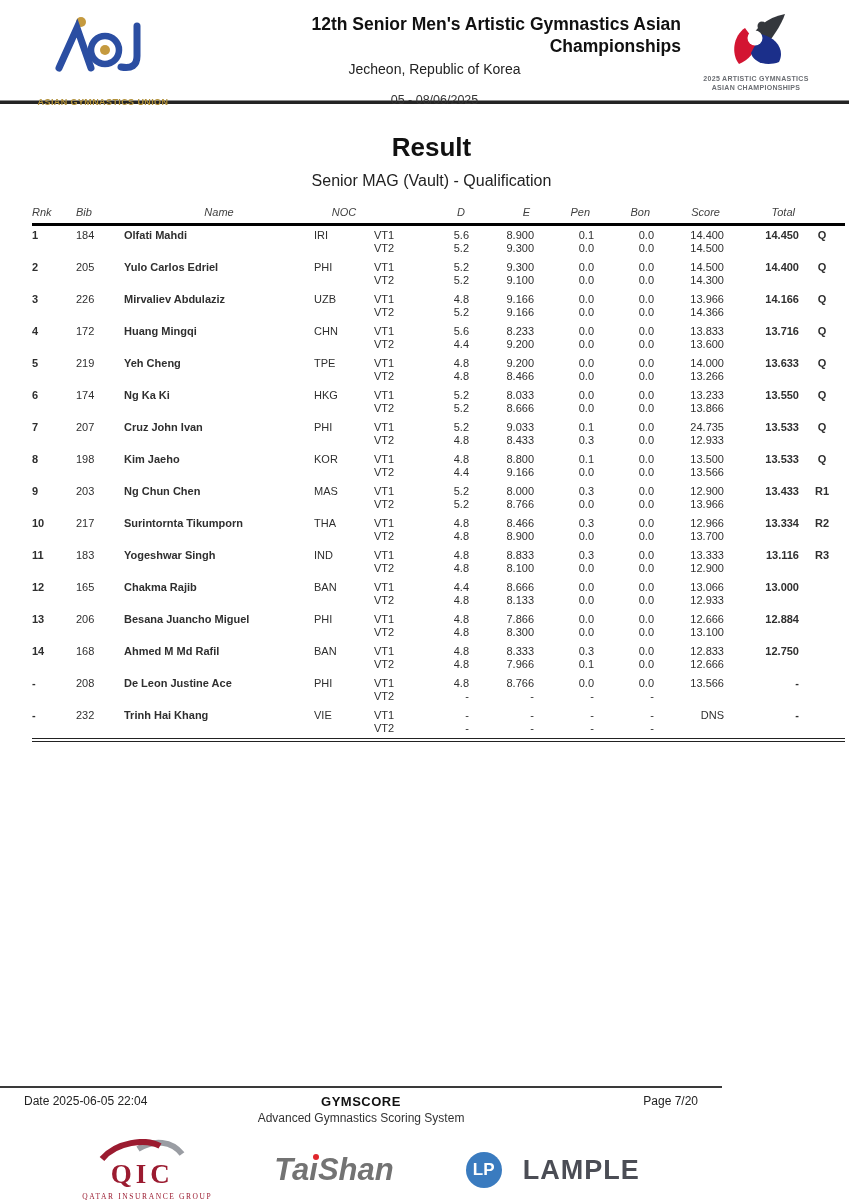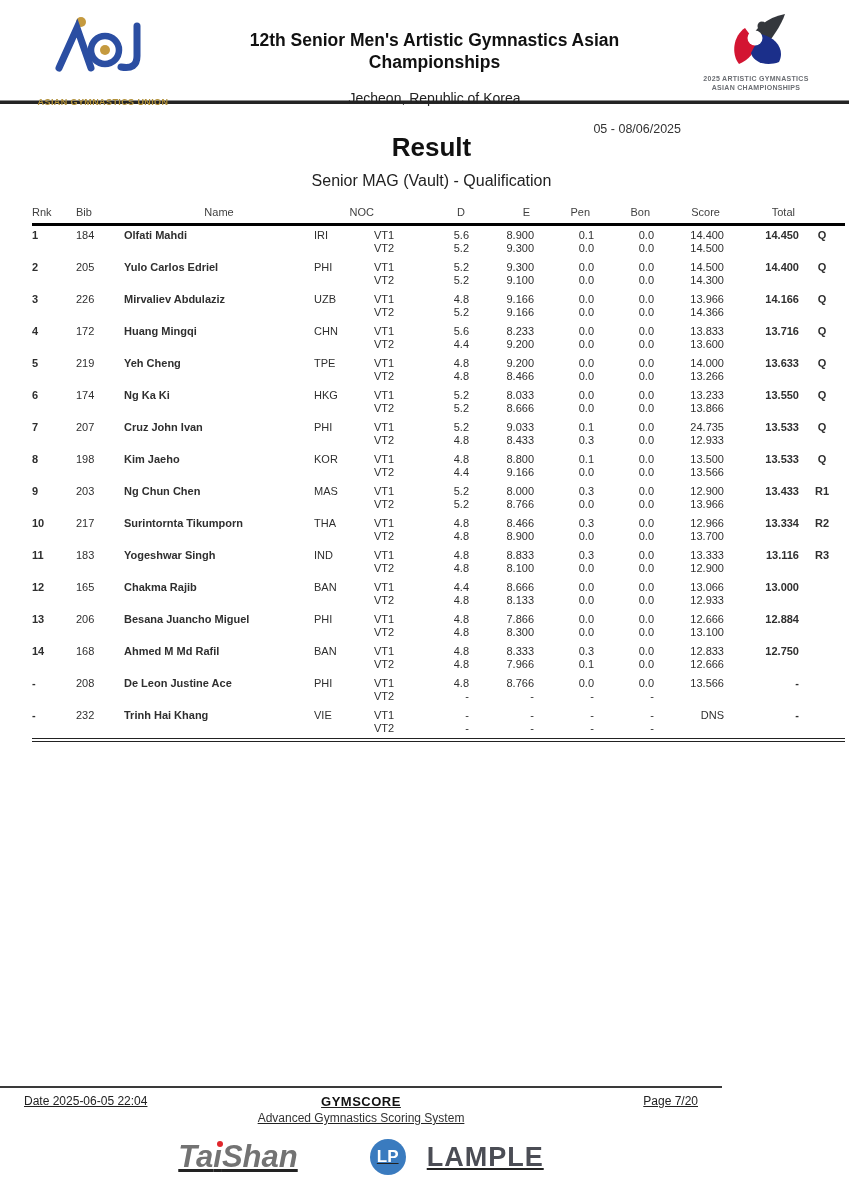--- a/index.html
+++ b/index.html
@@ -8,53 +8,53 @@
   .page {
     position:relative; width:849px; height:1200px; margin:0 auto;
     background:#ffffff; overflow:hidden; color:#222;
   }
 
   
   .hdr { display:flex; align-items:flex-start; padding:10px 18px 0 18px; height:100px; }
   .hdr-left { width:170px; text-align:center; padding-top:4px; }
   .agu-caption { font-size:9px; font-weight:bold; color:#b2913a; letter-spacing:.4px; margin-top:19px; white-space:nowrap; }
   .hdr-center { flex:1; text-align:center; padding-top:4px; }
-  .evt-title { font-size:17.5px; font-weight:bold; color:#111; margin:16px; line-height:1.25; }
+  .evt-title { font-size:17.5px; font-weight:bold; color:#111; margin:0; line-height:1.25;text-align:right; }
   .evt-loc { font-size:14px; color:#222; margin-top:3px; }
-  .evt-dates { font-size:12.5px; color:#333; margin-top:16px;text-align:right; }
+  .evt-dates { font-size:12.5px; color:#333; margin-top:16px; }
   .hdr-right { width:150px; text-align:center; padding-top:2px; }
   .champ-caption { font-size:7px; font-weight:bold; color:#6b6e73; letter-spacing:.3px; line-height:1.35; margin-top:2px; }
   .top-rule { height:4px; background:#242424; border-top:1px solid #8d8d8d; }
 
   
   .main { padding-top:28px;padding-left:14px; }
   .result-title { text-align:center; font-size:26px; font-weight:bold; color:#111; margin:0; }
   .result-subtitle { text-align:center; font-size:16px; color:#222; margin-top:9px; }
 
   
   table.results { table-layout:fixed; width:813px; margin:16px 0 0 18px; border-collapse:collapse; border-bottom:4px double #222; }
-  table.results th { font-size:11px; font-weight:normal; color:#3f3f3f; padding:0 0 5px 0; border-bottom:3px solid #000; }
+  table.results th { font-size:11px; font-weight:normal; color:#3f3f3f; padding:0 0 5px 0; border-bottom:3px solid #000;font-style:italic; }
   table.results td { font-size:11px; line-height:13px; color:#2f2f2f; padding:0; vertical-align:top; }
   tr.vt1 td { padding-top:3px; }
   tr.vt2 td { padding-bottom:3px; } .ar { text-align:right; padding-right:4px !important; }
   td.rnk { padding-left:10px; font-weight:bold; color:#111; }
   th.h-rnk { text-align:left; padding-left:10px; }
   td.bib { padding-left:14px; color:#333; }
   th.h-bib { text-align:left; padding-left:14px; }
   td.name { padding-left:5px; font-weight:bold; color:#111; }
   th.h-name { text-align:center; padding-left:5px; }
   td.noc { padding-left:6px; color:#333; }
-  th.h-noc { text-align:right; padding-left:6px; }
+  th.h-noc { text-align:center; padding-left:6px; }
   td.vt { padding-left:12px; color:#333; }
   td.num { text-align:right; padding-right:4px; }
   td.total { text-align:right; padding-right:4px; font-weight:bold; color:#111; font-size:11.5px; }
   td.qual { text-align:center; font-weight:bold; color:#111; }
 
   
-  .footer { position:absolute; top:1086px; left:0; width:722px; border-top:2px solid #3a3a3a;text-decoration:underline; }
+  .footer { position:absolute; top:1086px; left:0; width:722px; border-top:2px solid #3a3a3a; }
   .foot-meta { display:flex; align-items:flex-start; padding:6px 24px 0 24px; }
   .foot-date { width:200px; font-size:12px; color:#222; }
   .foot-center { flex:1; text-align:center; }
   .gymscore { font-size:13px; font-weight:bold; color:#111; letter-spacing:.5px; }
   .gymscore-sub { font-size:12px; color:#333; margin-top:2px; }
   .foot-page { width:200px; text-align:right; font-size:12px; color:#222; }
 
   .sponsors { display:flex; justify-content:center; align-items:center; gap:72px; margin-top:14px; }
   .qic-logo { text-align:center; width:120px; }
   .qic-text { font-family:"Liberation Serif","DejaVu Serif",serif; font-size:27px; font-weight:bold; color:#9b1b30; letter-spacing:4px; line-height:1; margin-top:-4px; }
@@ -498,20 +498,28 @@
   <div class="footer">
     <div class="foot-meta">
       <div class="foot-date">Date 2025-06-05 22:04</div>
       <div class="foot-center">
         <div class="gymscore">GYMSCORE</div>
         <div class="gymscore-sub">Advanced Gymnastics Scoring System</div>
       </div>
       <div class="foot-page">Page 7/20</div>
     </div>
     <div class="sponsors">
+      <div class="qic-logo">
+        <svg width="92" height="22" viewBox="0 0 92 22">
+          <path d="M42 10 C 58 0, 76 2, 86 15" stroke="#9a9da3" stroke-width="6" fill="none"></path>
+          <path d="M6 20 C 20 3, 50 -1, 64 7" stroke="#9b1b30" stroke-width="6" fill="none"></path>
+        </svg>
+        <div class="qic-text">QIC</div>
+        <div class="qic-cap">QATAR INSURANCE GROUP</div>
+      </div>
       <div class="taishan"><span>Ta</span><span class="ti-wrap"><span>ı</span><span class="ti-dot"></span></span><span>Shan</span></div>
       <div class="lample">
         <div class="lample-icon">LP</div>
         <div class="lample-text">LAMPLE</div>
       </div>
     </div>
   </div>
 
 </div>
 

